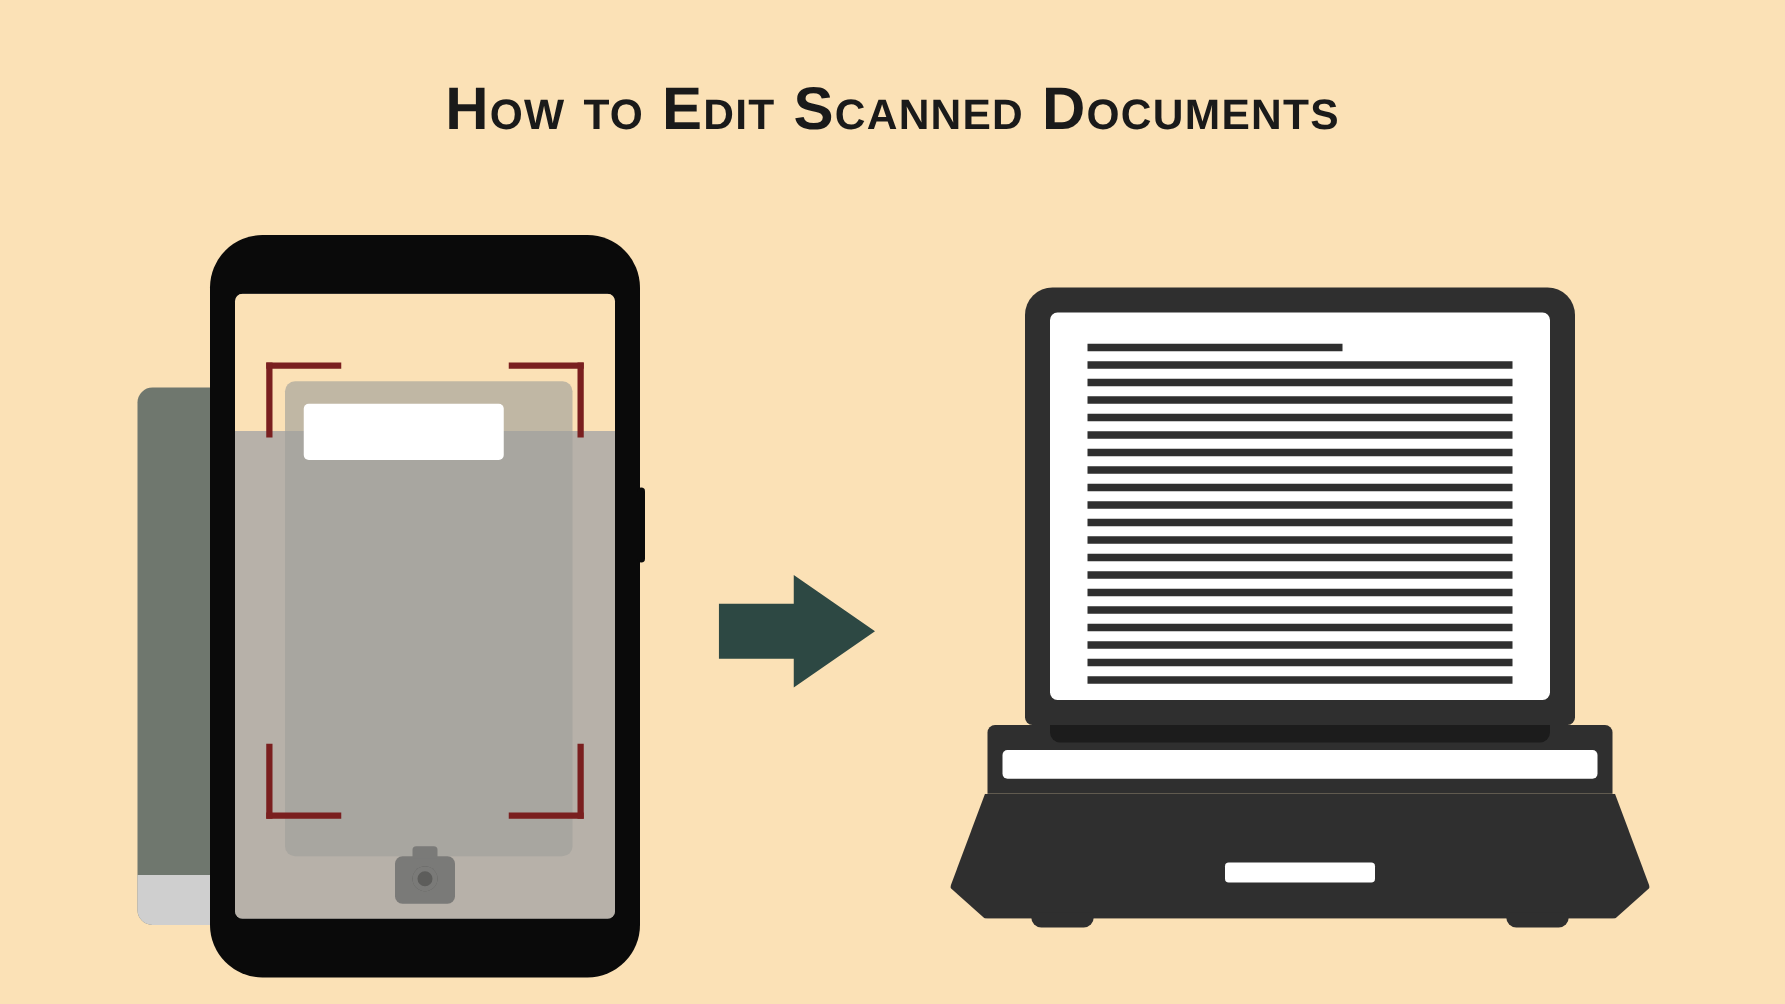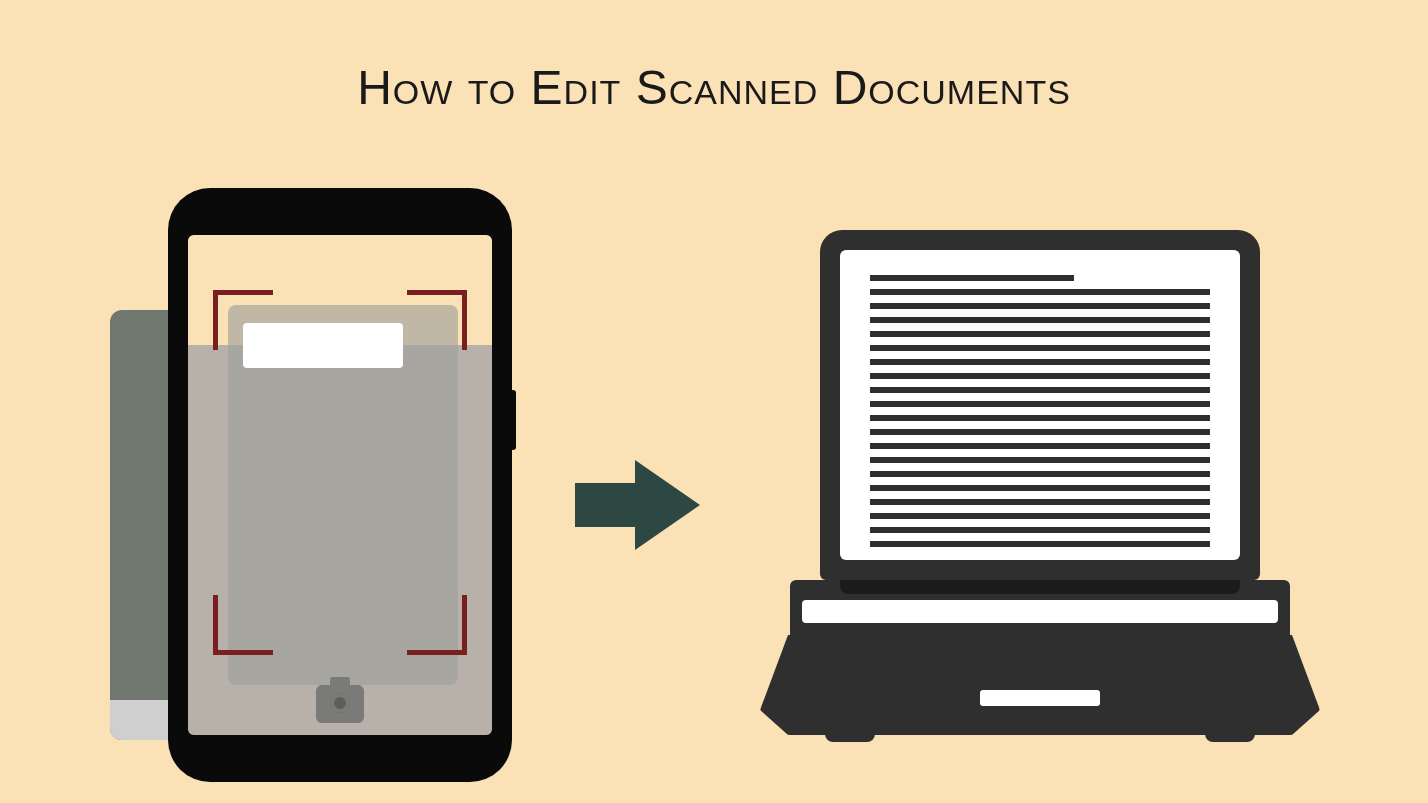--- a/index.html
+++ b/index.html
@@ -11,21 +11,21 @@
     position: relative;
     overflow: hidden;
   }
   .title {
     position: absolute;
     top: 60px;
     left: 0;
     width: 100%;
     text-align: center;
     font-size: 48px;
-    font-weight: 400;
+    font-weight: 700;
     color: #1a1a1a;
     letter-spacing: 1px;
     font-variant: small-caps;
   }
   .scene {
     position: absolute;
     top: 180px;
     left: 0;
     width: 100%;
     height: 620px;

